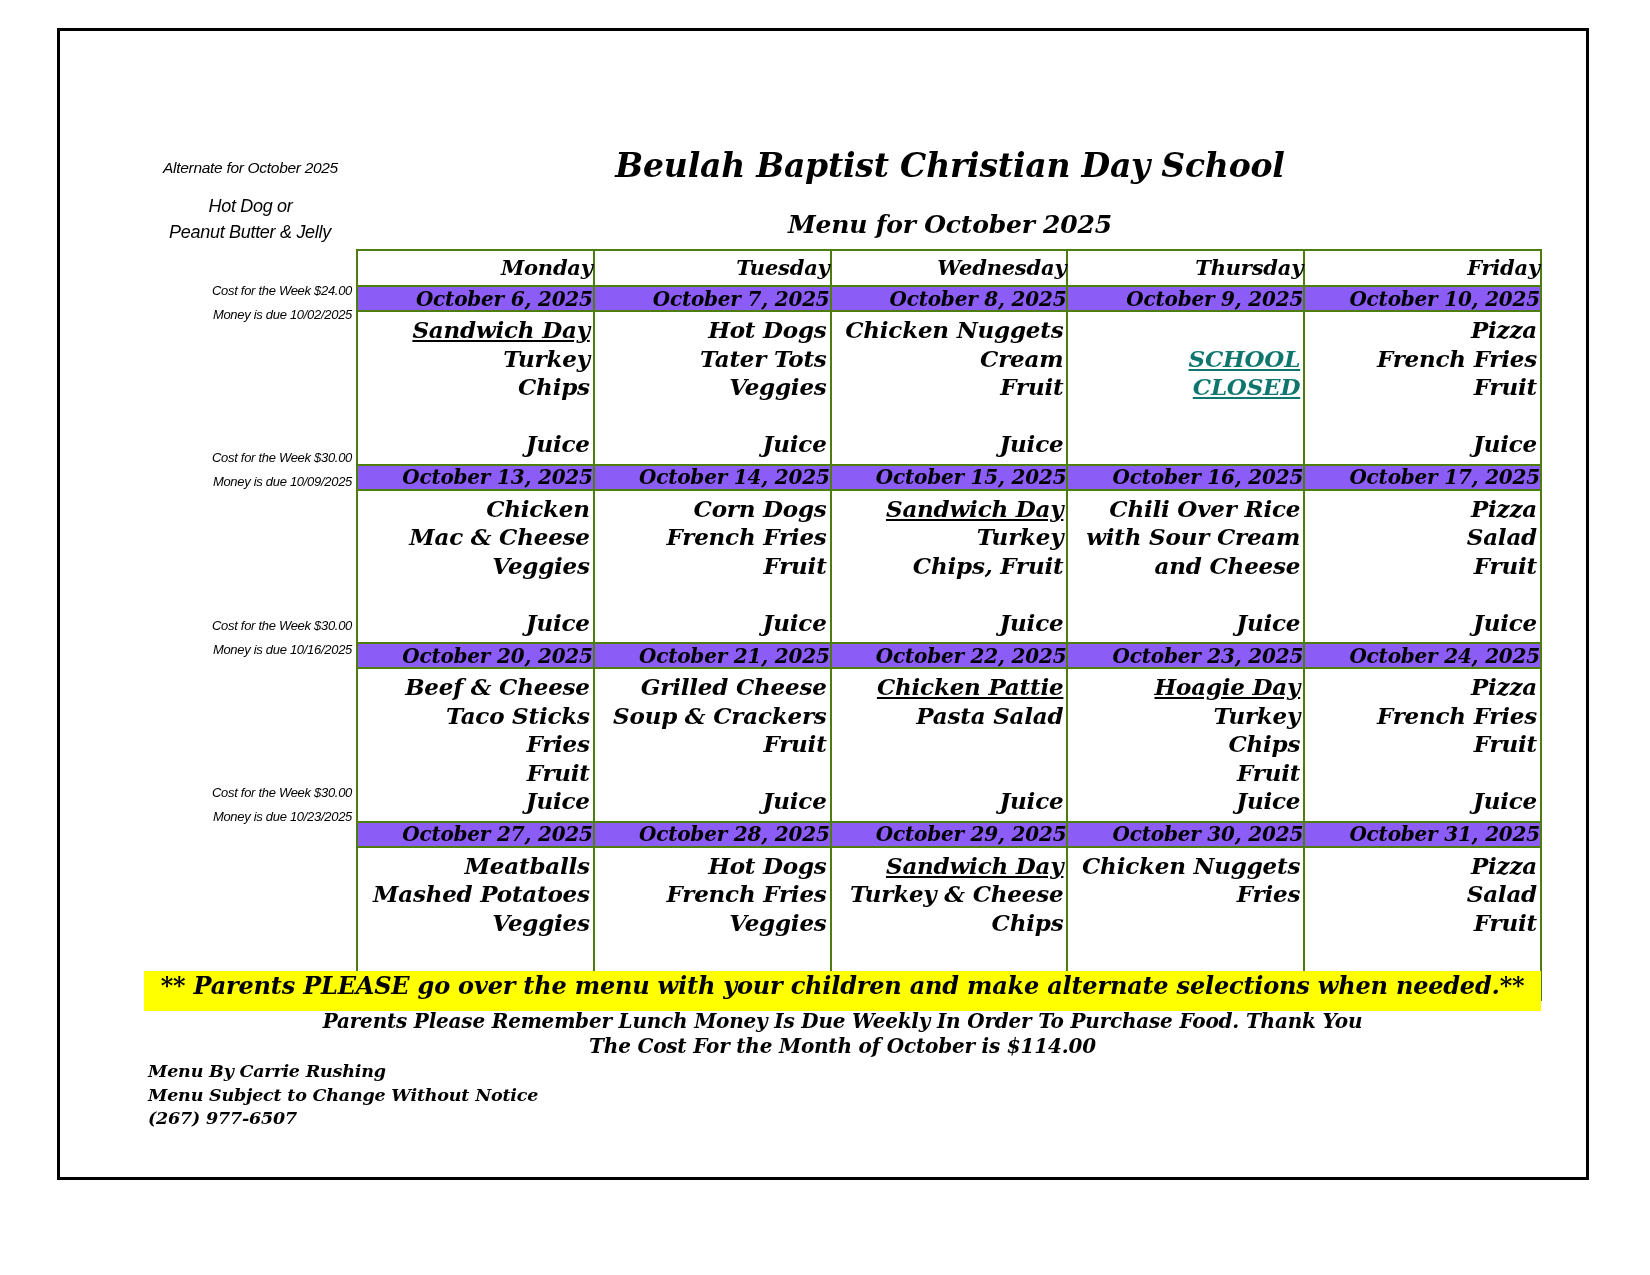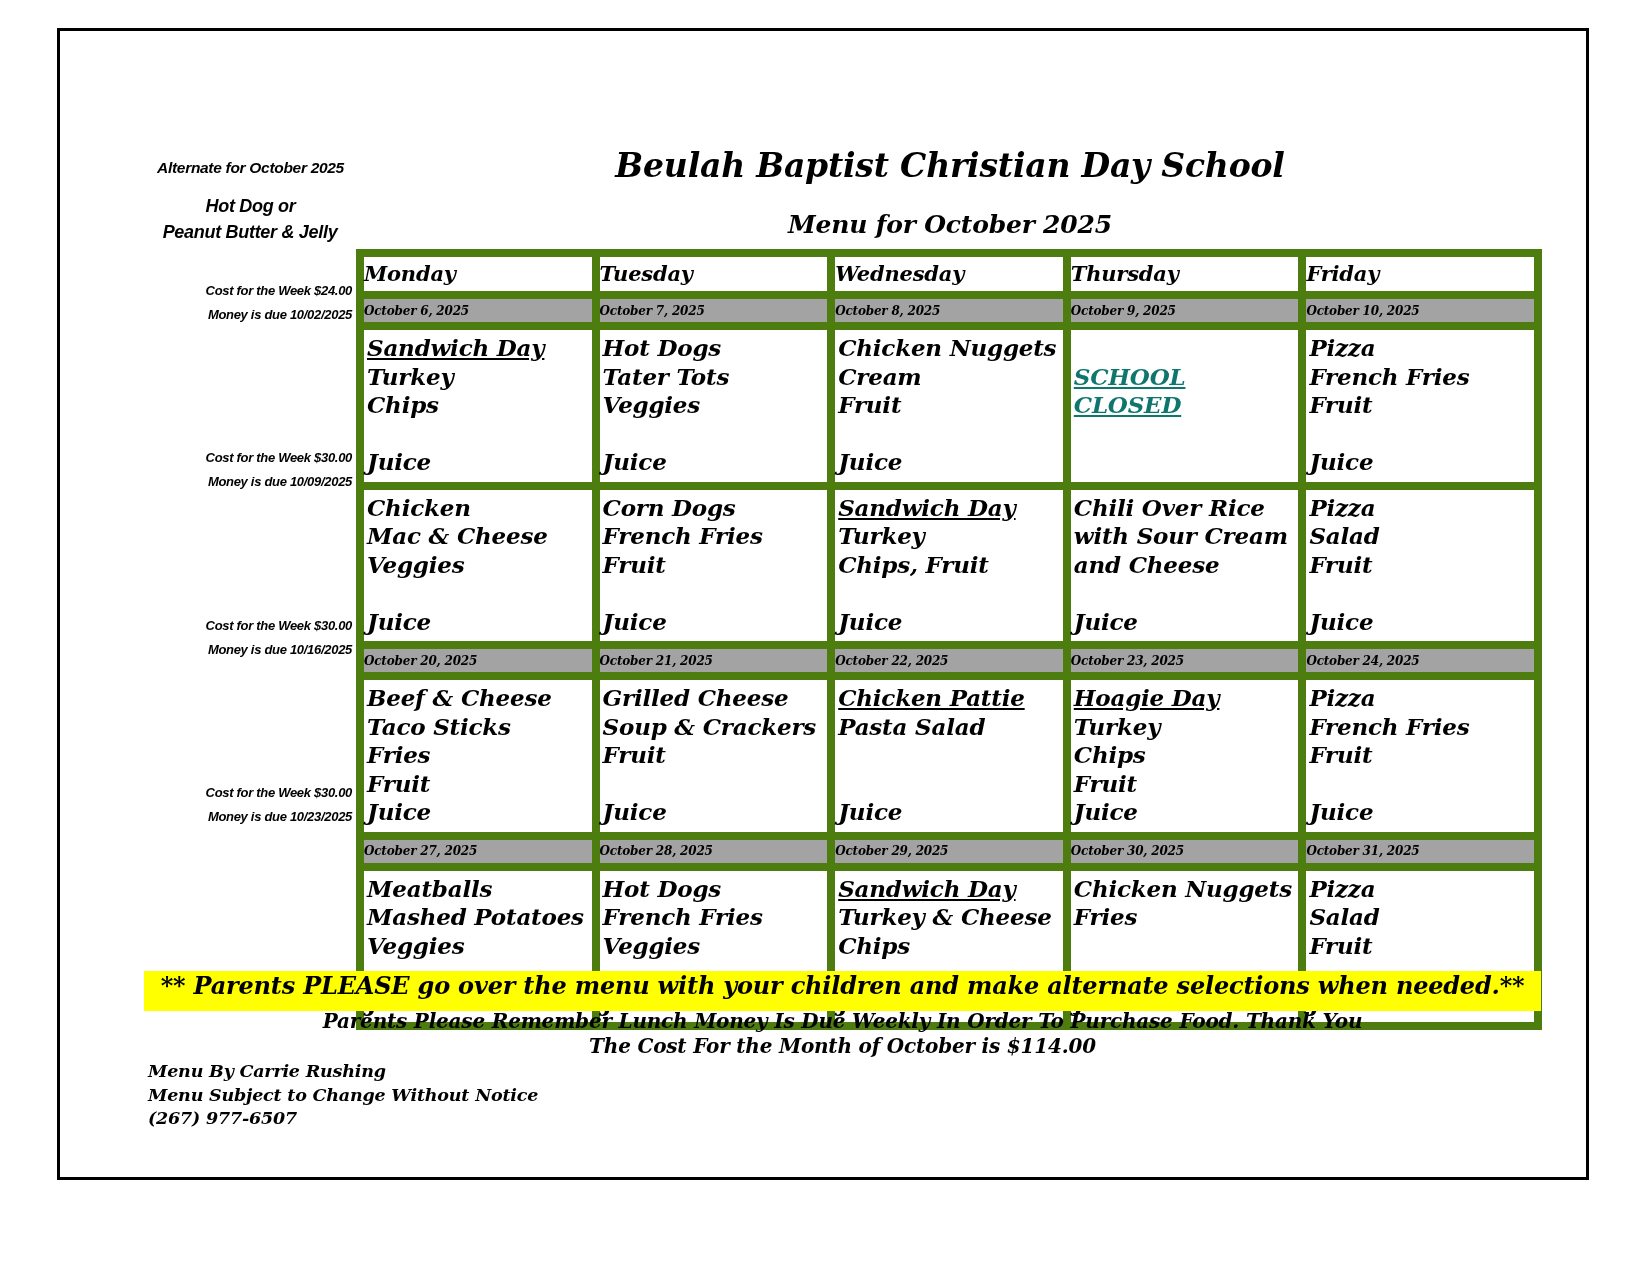--- a/index.html
+++ b/index.html
@@ -30,21 +30,21 @@
   .calli {
     font-family: "DejaVu Serif", "Liberation Serif", serif;
     font-style: italic;
     font-weight: bold;
     letter-spacing: -0.2px;
   }
 
   .sans-it {
     font-family: "Liberation Sans", sans-serif;
     font-style: italic;
-    font-weight: bold;
+    font-weight: normal;
     letter-spacing: -0.3px;
   }
 
   
   .title-school {
     position: absolute;
     left: 300px;
     top: 117px;
     width: 1180px;
     text-align: center;
@@ -101,35 +101,35 @@
   
   table.menu {
     position: absolute;
     left: 296px;
     top: 218px;
     width: 1186px;
     border-collapse: collapse;
     table-layout: fixed;
   }
   table.menu td {
-    border: 8px solid #4d7c0f;
+    border: 2px solid #4d7c0f;
     vertical-align: top;
-    text-align: left;
+    text-align: right;
     padding: 0;
   }
   .dayhead {
     height: 32px;
     font-size: 21px;
     vertical-align: middle !important;
     padding-bottom: 2px !important;
   }
   .datecell {
-    background: #a3a3a3;
+    background: #8b5cf6;
     height: 23px;
-    font-size: 12px;
+    font-size: 20px;
     vertical-align: middle !important;
     line-height: 1;
   }
   .mealcell {
     padding: 4px 3px 5px 3px !important;
     font-size: 23px;
     line-height: 28.5px;
     font-style: italic;
   }
   .mealcell .item { display: block; white-space: nowrap; }
@@ -259,20 +259,27 @@
           </td>
           <td class="mealcell calli">
             <span class="item">Pizza</span>
             <span class="item">French Fries</span>
             <span class="item">Fruit</span>
             <span class="item blank">.</span>
             <span class="item">Juice</span>
           </td>
         </tr>
         <tr>
+          <td class="datecell calli">October 13, 2025</td>
+          <td class="datecell calli">October 14, 2025</td>
+          <td class="datecell calli">October 15, 2025</td>
+          <td class="datecell calli">October 16, 2025</td>
+          <td class="datecell calli">October 17, 2025</td>
+        </tr>
+        <tr>
           <td class="mealcell calli">
             <span class="item">Chicken</span>
             <span class="item">Mac &amp; Cheese</span>
             <span class="item">Veggies</span>
             <span class="item blank">.</span>
             <span class="item">Juice</span>
           </td>
           <td class="mealcell calli">
             <span class="item">Corn Dogs</span>
             <span class="item">French Fries</span>

